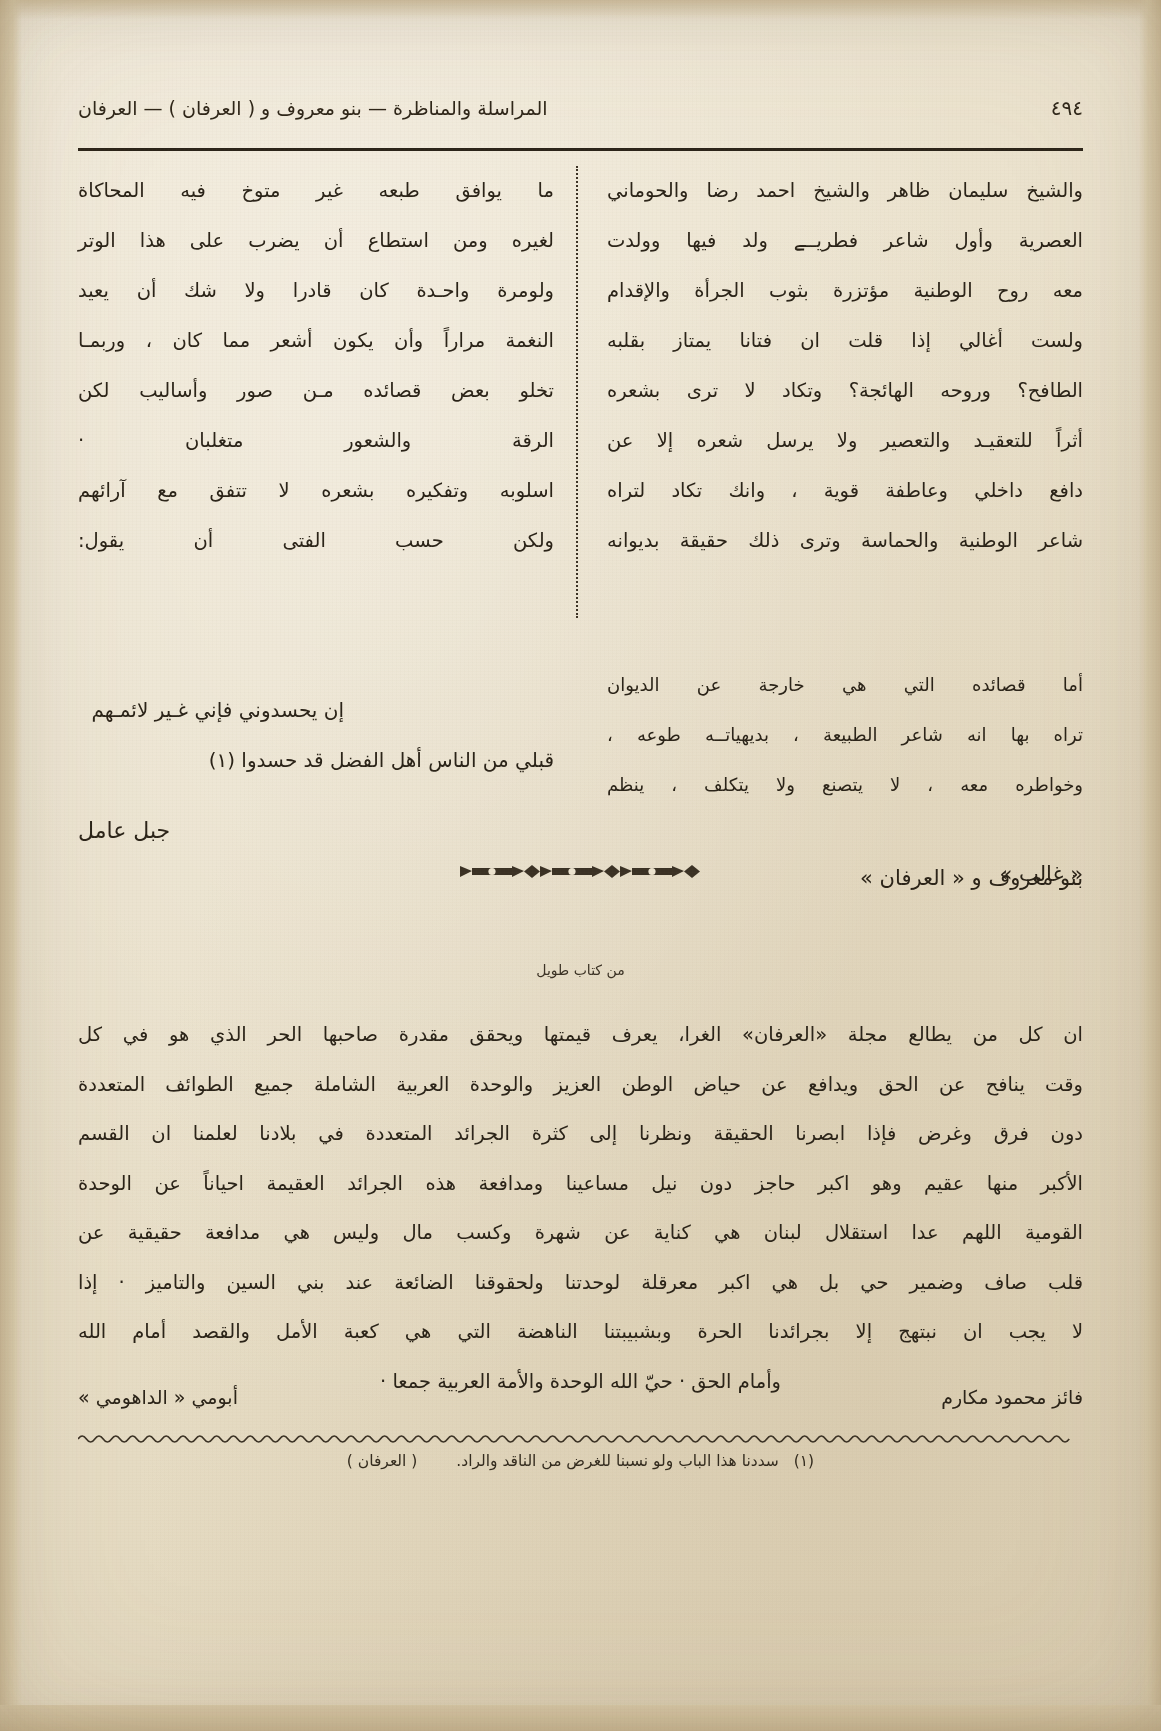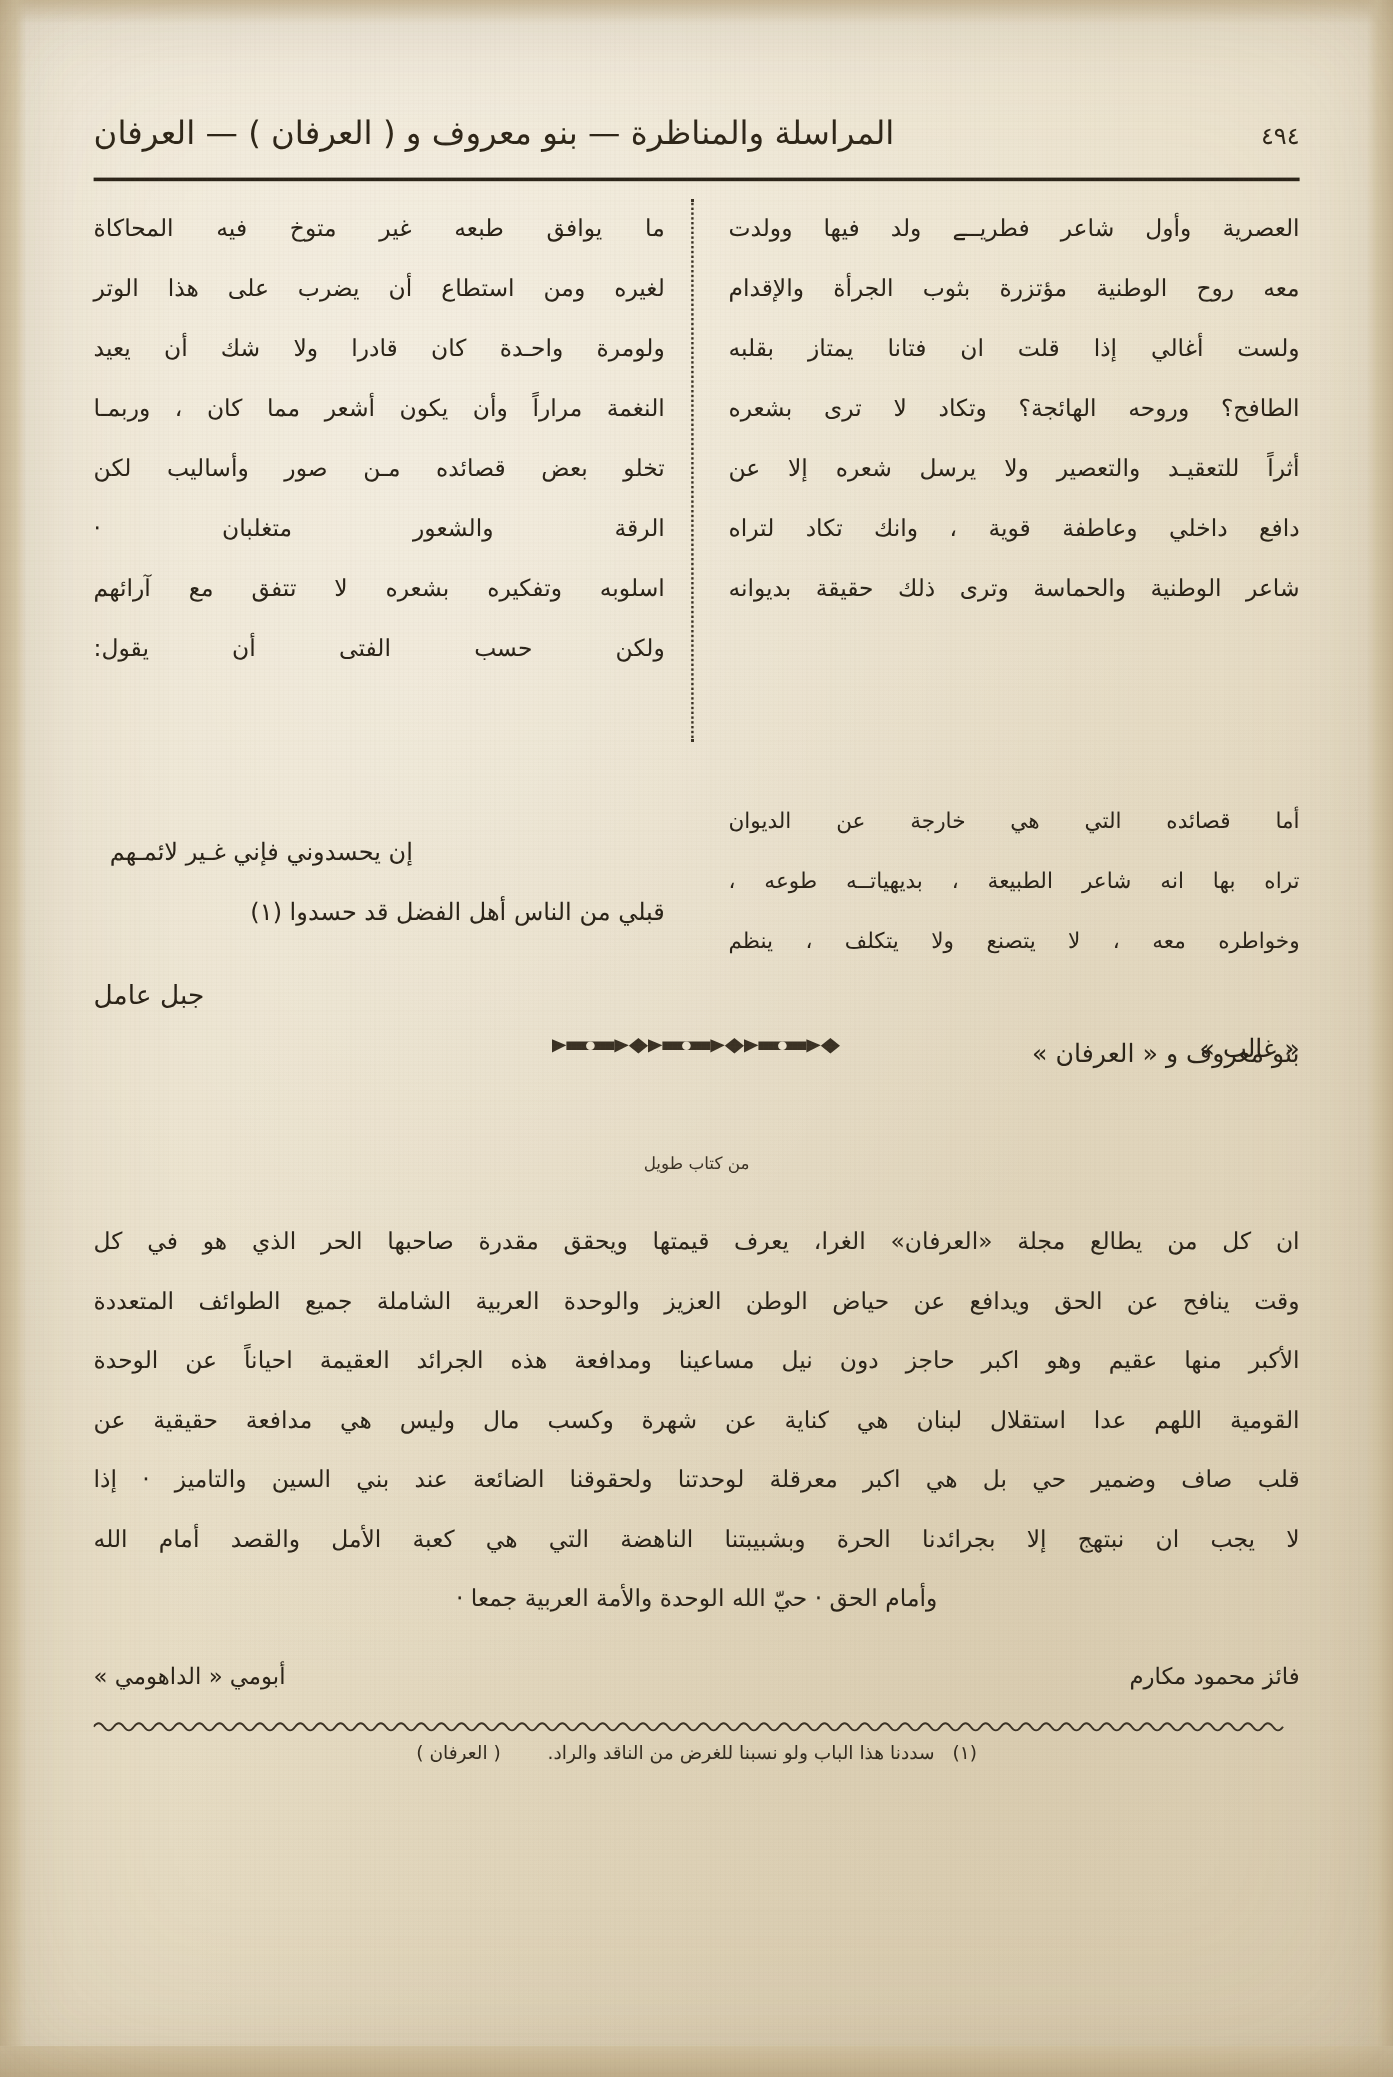--- a/index.html
+++ b/index.html
@@ -95,21 +95,21 @@
     position: absolute;
     top: 96px;
     right: 0;
     width: 1005px;
     display: flex;
     flex-direction: row;
     align-items: baseline;
     justify-content: space-between;
   }
   #header-title {
-    font-size: 27px;
+    font-size: 19px;
     color: #2e2619;
     letter-spacing: 0px;
     white-space: nowrap;
     padding-right: 76px;
   }
   #page-number {
     font-size: 20px;
     color: #2e2619;
     padding-left: 52px;
     letter-spacing: 1px;
@@ -326,20 +326,21 @@
     <div id="header-row">
       <div id="page-number">٤٩٤</div>
       <div id="header-title">المراسلة والمناظرة — بنو معروف و ( العرفان ) — العرفان</div>
     </div>
     <div id="header-rule"></div>
 
     <div id="cols">
       <div id="col-divider"></div>
 
       <div class="col right">
+        <p>والشيخ سليمان ظاهر والشيخ احمد رضا والحوماني</p>
         <p>العصرية وأول شاعر فطريــے ولد فيها وولدت</p>
         <p>معه روح الوطنية مؤتزرة بثوب الجرأة والإقدام</p>
         <p>ولست أغالي إذا قلت ان فتانا يمتاز بقلبه</p>
         <p>الطافح؟ وروحه الهائجة؟ وتكاد لا ترى بشعره</p>
         <p>أثراً للتعقيـد والتعصير ولا يرسل شعره إلا عن</p>
         <p>دافع داخلي وعاطفة قوية ، وانك تكاد لتراه</p>
         <p>شاعر الوطنية والحماسة وترى ذلك حقيقة بديوانه</p>
       </div>
 
       <div class="col left">
@@ -395,20 +396,21 @@
         </g>
       </svg>
     </div>
 
     <div id="article2-title">بنو معروف و « العرفان »</div>
     <div id="article2-subtitle">من كتاب طويل</div>
 
     <div id="article2-body">
       <div class="bline">ان كل من يطالع مجلة «العرفان» الغرا، يعرف قيمتها ويحقق مقدرة صاحبها الحر الذي هو في كل</div>
       <div class="bline">وقت ينافح عن الحق ويدافع عن حياض الوطن العزيز والوحدة العربية الشاملة جميع الطوائف المتعددة</div>
+      <div class="bline">دون فرق وغرض فإذا ابصرنا الحقيقة ونظرنا إلى كثرة الجرائد المتعددة في بلادنا لعلمنا ان القسم</div>
       <div class="bline">الأكبر منها عقيم وهو اكبر حاجز دون نيل مساعينا ومدافعة هذه الجرائد العقيمة احياناً عن الوحدة</div>
       <div class="bline">القومية اللهم عدا استقلال لبنان هي كناية عن شهرة وكسب مال وليس هي مدافعة حقيقية عن</div>
       <div class="bline">قلب صاف وضمير حي بل هي اكبر معرقلة لوحدتنا ولحقوقنا الضائعة عند بني السين والتاميز · إذا</div>
       <div class="bline">لا يجب ان نبتهج إلا بجرائدنا الحرة وبشبيبتنا الناهضة التي هي كعبة الأمل والقصد أمام الله</div>
       <div class="bline last">وأمام الحق · حيّ الله الوحدة والأمة العربية جمعا ·</div>
     </div>
 
     <div id="sig-row-2">
       <div id="sig2-author">فائز محمود مكارم</div>
       <div id="sig2-source">أبومي « الداهومي »</div>

